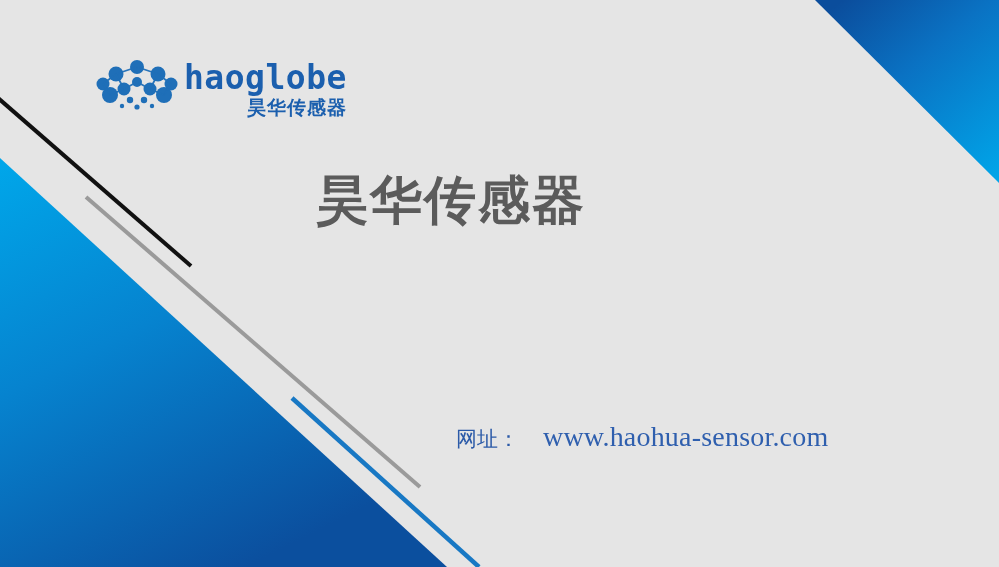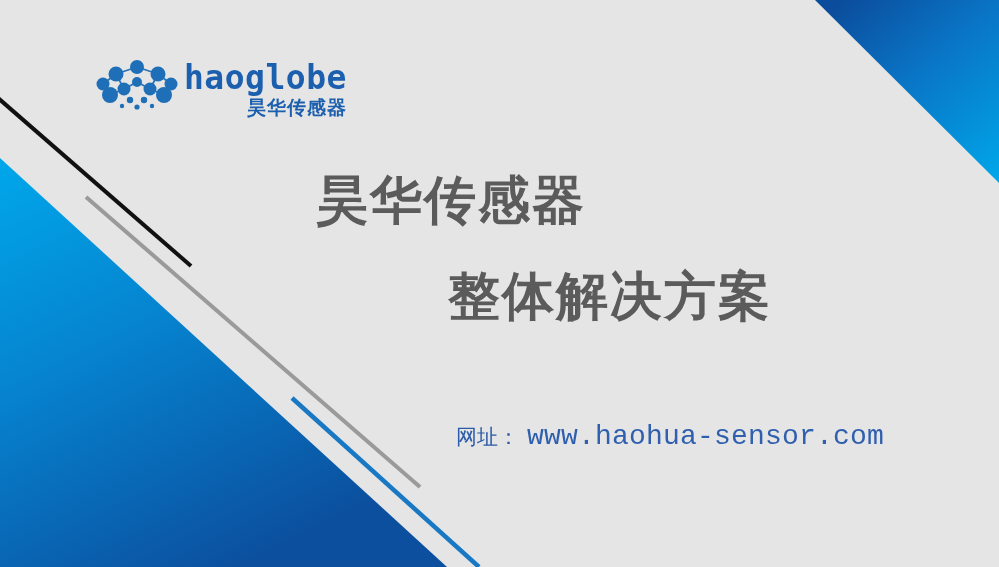--- a/index.html
+++ b/index.html
@@ -88,24 +88,24 @@
     align-items: baseline;
     white-space: nowrap;
   }
   #url-label {
     font-family: "DejaVu Sans", sans-serif;
     font-size: 21px;
     color: #2b5aa8;
     letter-spacing: 0px;
   }
   #url-value {
-    font-family: Liberation Mono, monospace;
+    font-family: Liberation Serif, serif;
     font-size: 28px;
     color: #2f5fae;
-    margin-left: 8px;
+    margin-left: 24px;
     letter-spacing: 0.2px;
   }
 </style>
 </head>
 <body>
 
 <div id="slide">
 
   <svg class="shape-layer" viewBox="0 0 999 567" preserveAspectRatio="none">
     <defs>
@@ -166,20 +166,19 @@
         <line x1="54" y1="29" x2="68" y2="35"></line>
       </g>
     </svg>
     <div id="logo-text">
       <span id="logo-word">haoglobe</span>
       <span id="logo-sub">昊华传感器</span>
     </div>
   </div>
 
   <div class="title-line" id="title-line-1">昊华传感器</div>
-  <div class="title-line" id="title-line-2">整体解决方案</div>
 
   <div id="url-row">
     <span id="url-label">网址：</span>
     <span id="url-value">www.haohua-sensor.com</span>
   </div>
 
 </div>
 
 </body></html>

